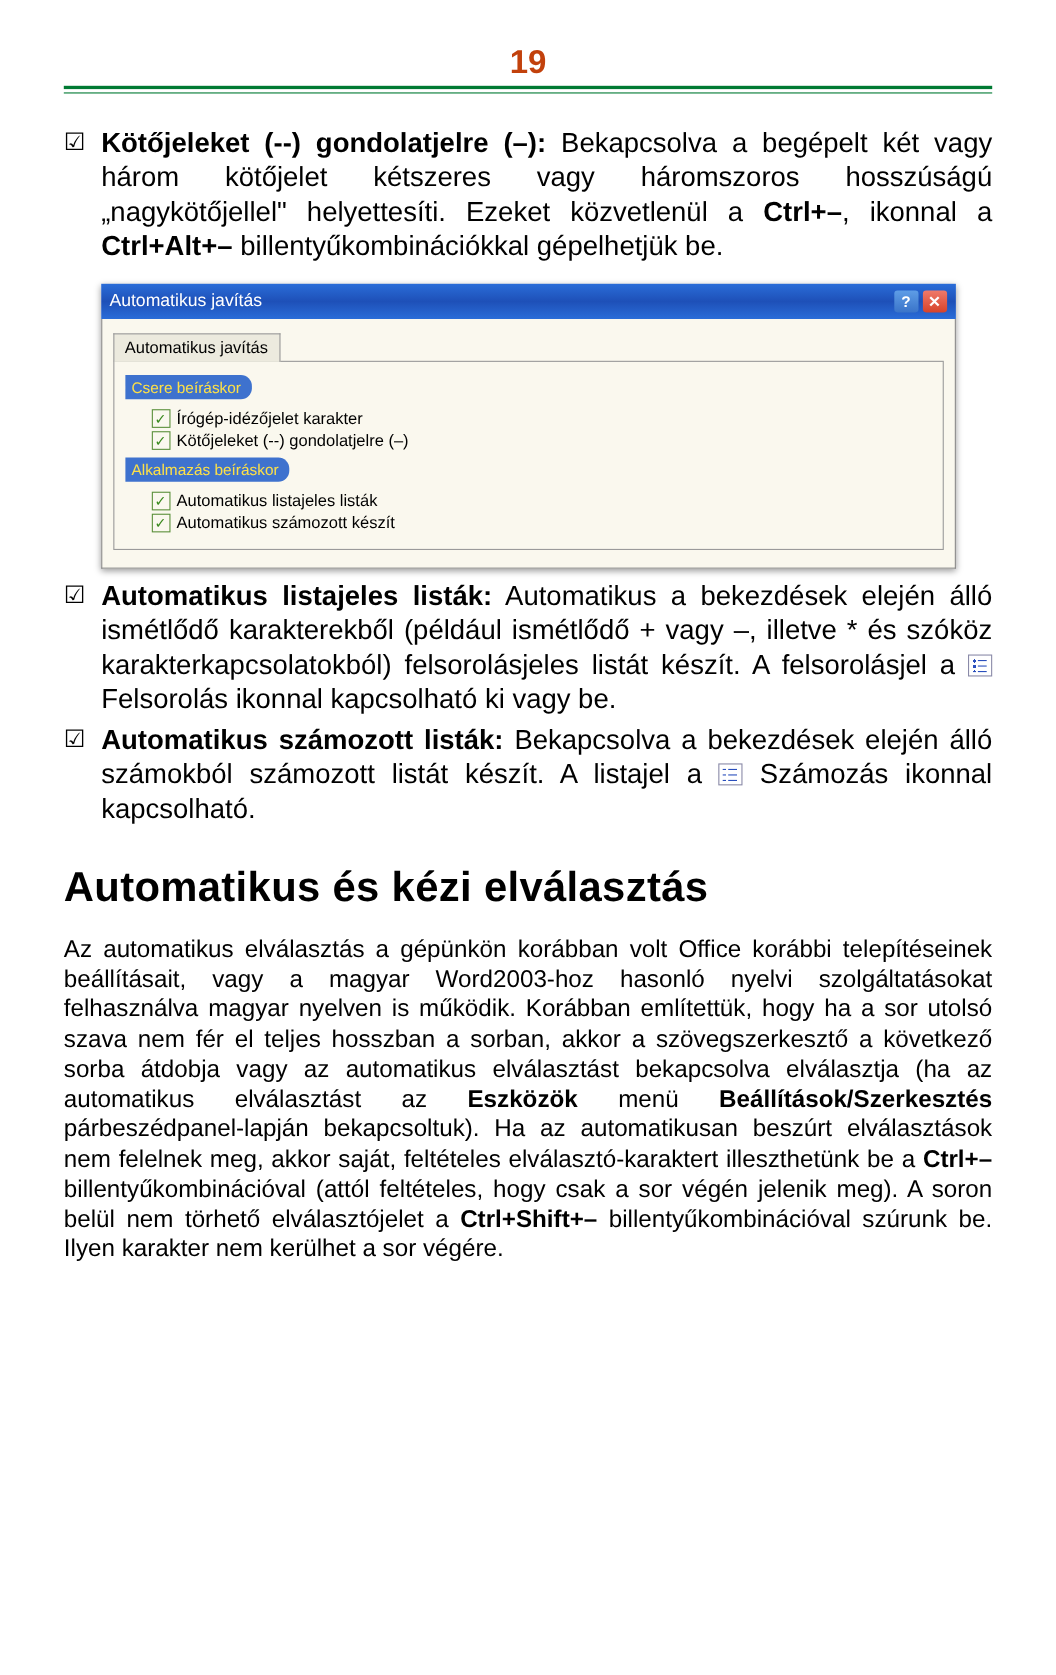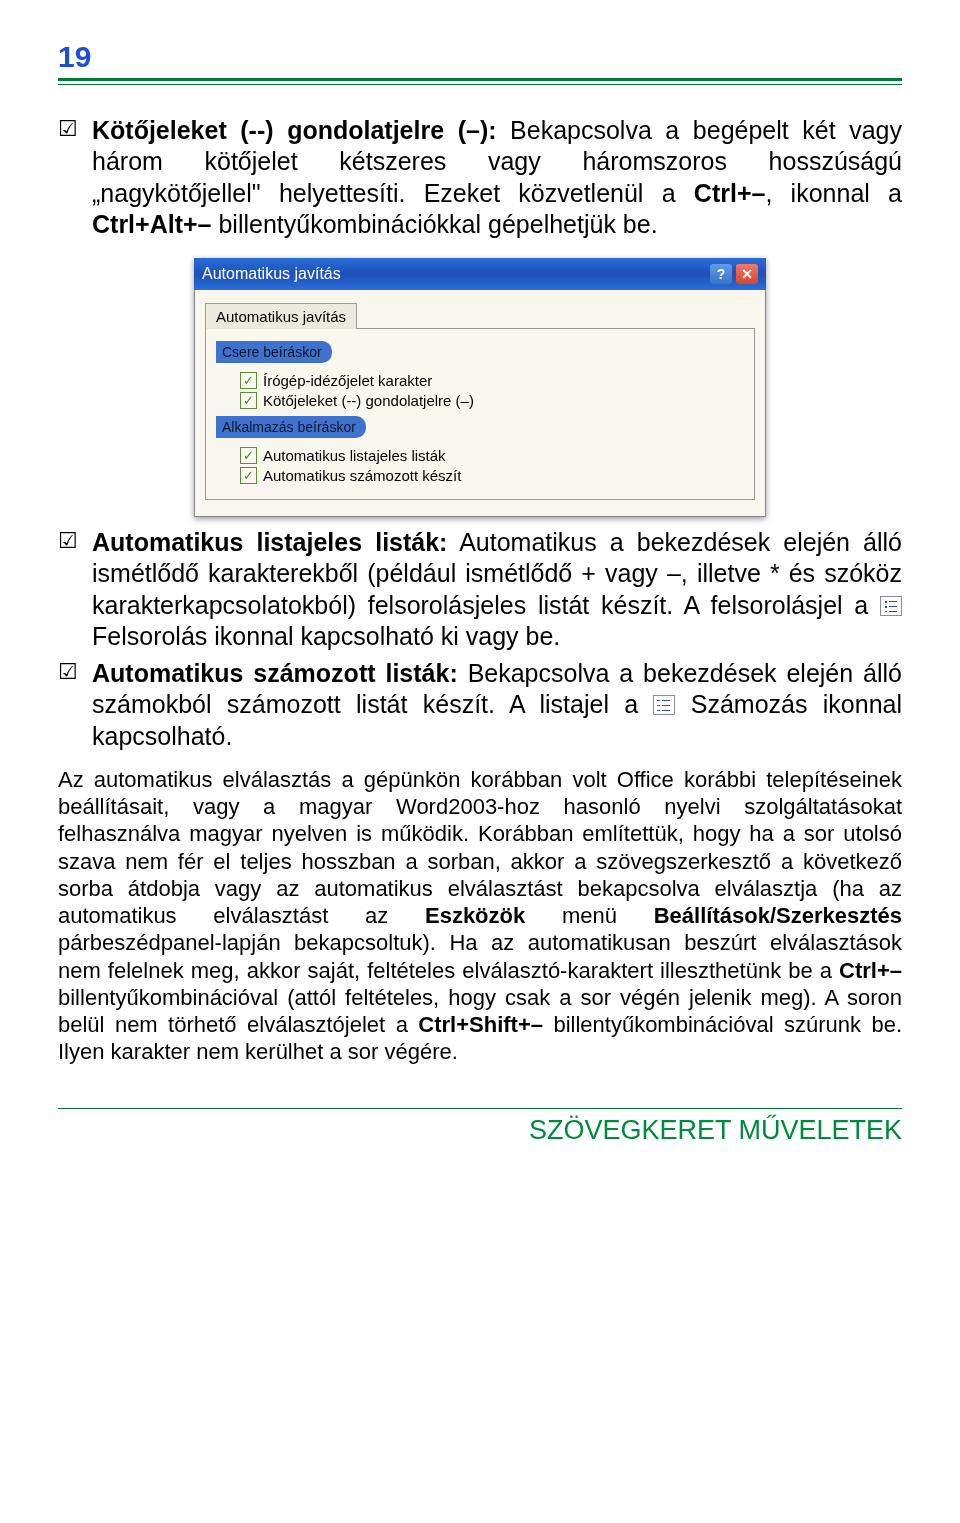--- a/index.html
+++ b/index.html
@@ -8,24 +8,24 @@
     background: #fff;
     font-family: Arial, Helvetica, sans-serif;
     color: #000;
     width: 960px;
   }
   .page {
     padding: 40px 58px 20px 58px;
     box-sizing: border-box;
   }
   .page-number {
-    text-align: left;
+    text-align: center;
     font-size: 30px;
     font-weight: bold;
-    color: #1d4ed8;
+    color: #c2410c;
   }
   .double-rule {
     border-top: 3px solid #007a33;
     border-bottom: 1px solid #007a33;
     height: 3px;
     margin: 4px 0 30px 0;
   }
   .checklist {
     list-style: none;
     padding: 0;
@@ -40,21 +40,21 @@
     margin-bottom: 6px;
   }
   .checklist li .check {
     position: absolute;
     left: 0;
     top: 0;
     font-size: 22px;
   }
   .bold { font-weight: bold; }
   .dialog {
-    width: 572px;
+    width: 777px;
     margin: 18px auto 10px auto;
     box-shadow: 0 2px 6px rgba(0,0,0,.4);
     font-family: Tahoma, Arial, sans-serif;
     font-size: 15px;
   }
   .titlebar {
     background: linear-gradient(to bottom, #2a6dd8 0%, #1e50b8 50%, #2a6dd8 100%);
     color: #fff;
     padding: 6px 8px;
     display: flex;
@@ -89,21 +89,21 @@
     position: relative;
     top: 1px;
   }
   .tab.inactive { background: #eceade; }
   .panel {
     border: 1px solid #9a9a9a;
     padding: 8px 10px 12px 10px;
   }
   .panel .section-label {
     background: #3e72ce;
-    color: #0f172a;
+    color: #fde047;
     display: inline-block;
     padding: 3px 10px 3px 6px;
     border-radius: 0 10px 10px 0;
     font-size: 14px;
     margin: 4px 0 6px 0;
   }
   .panel .row {
     display: flex;
     align-items: center;
     gap: 6px;
@@ -227,19 +227,19 @@
     <li>
       <span class="check">☑</span>
       <span class="bold">Automatikus listajeles listák:</span><span> Automatikus a bekezdések elején álló ismétlődő karakterekből (például ismétlődő + vagy –, illetve * és szóköz karakterkapcsolatokból) felsorolásjeles listát készít. A felsorolásjel a </span><span class="inline-icon bullets"></span><span> Felsorolás ikonnal kapcsolható ki vagy be.</span>
     </li>
     <li>
       <span class="check">☑</span>
       <span class="bold">Automatikus számozott listák:</span><span> Bekapcsolva a bekezdések elején álló számokból számozott listát készít. A listajel a </span><span class="inline-icon numbers"></span><span> Számozás ikonnal kapcsolható.</span>
     </li>
   </ul>
 
+  <h2 class="section">Automatikus és kézi elválasztás</h2>
 
   <p class="body-para">
     <span>Az automatikus elválasztás a gépünkön korábban volt Office korábbi telepítéseinek beállításait, vagy a magyar Word2003-hoz hasonló nyelvi szolgáltatásokat felhasználva magyar nyelven is működik. Korábban említettük, hogy ha a sor utolsó szava nem fér el teljes hosszban a sorban, akkor a szövegszerkesztő a következő sorba átdobja vagy az automatikus elválasztást bekapcsolva elválasztja (ha az automatikus elválasztást az </span><span class="bold">Eszközök</span><span> menü </span><span class="bold">Beállítások/Szerkesztés</span><span> párbeszédpanel-lapján bekapcsoltuk). Ha az automatikusan beszúrt elválasztások nem felelnek meg, akkor saját, feltételes elválasztó-karaktert illeszthetünk be a </span><span class="bold">Ctrl+–</span><span> billentyűkombinációval (attól feltételes, hogy csak a sor végén jelenik meg). A soron belül nem törhető elválasztójelet a </span><span class="bold">Ctrl+Shift+–</span><span> billentyűkombinációval szúrunk be. Ilyen karakter nem kerülhet a sor végére.</span>
   </p>
 
-  <div class="footer">SZÖVEGKERET MŰVELETEK</div>
 </div>
 
 </body></html>

